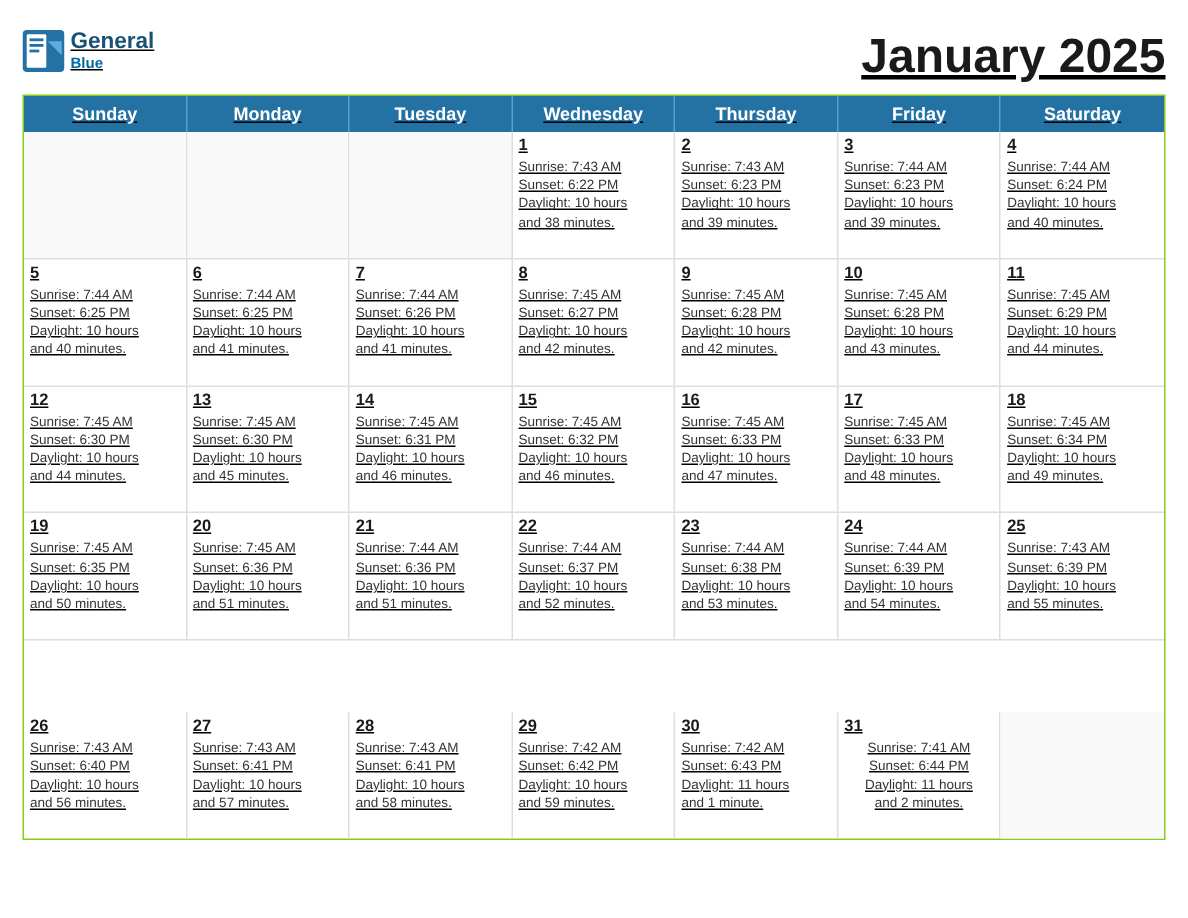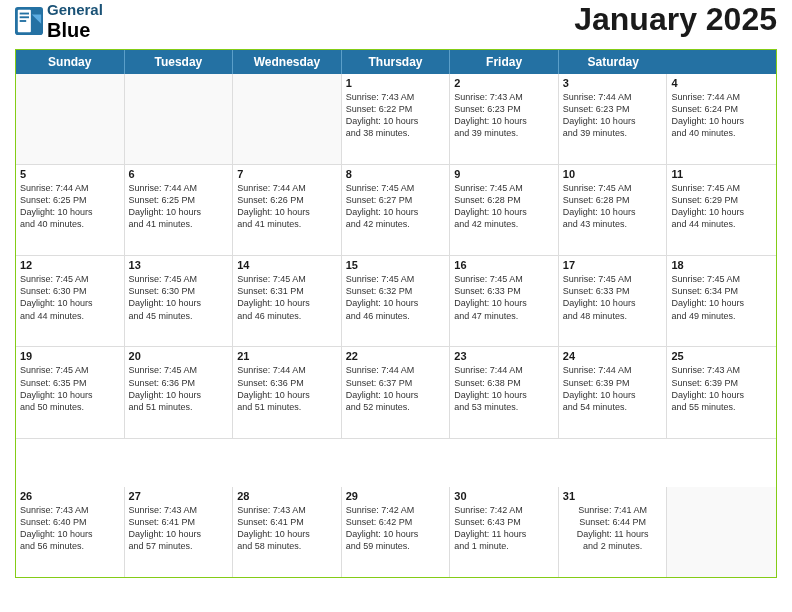--- a/index.html
+++ b/index.html
@@ -6,23 +6,24 @@
     body {
       width: 792px;
       height: 612px;
       font-family: Arial, sans-serif;
       background: #fff;
       overflow: hidden;
     }
     .page {
       width: 792px;
       height: 580px;
-      padding: 2px 15px;
+      padding: 20px 15px;
       display: flex;
       flex-direction: column;
+      text-decoration: underline;
     }
     .header {
       display: flex;
       justify-content: space-between;
       align-items: flex-start;
       margin-bottom: 8px;
     }
     .logo {
       display: flex;
       align-items: center;
@@ -108,31 +109,32 @@
       <svg class="logo-icon" viewBox="0 0 30 30">
         <rect x="0" y="0" width="30" height="30" fill="#2471a3" rx="3"></rect>
         <polygon points="18,8 28,8 28,18" fill="#5dade2"></polygon>
         <rect x="3" y="3" width="14" height="24" fill="white" rx="1"></rect>
         <rect x="5" y="6" width="10" height="2" fill="#2471a3"></rect>
         <rect x="5" y="10" width="10" height="2" fill="#2471a3"></rect>
         <rect x="5" y="14" width="7" height="2" fill="#2471a3"></rect>
       </svg>
       <div>
         <div style="font-size:15px;font-weight:bold;color:#1a5276;line-height:1.1">General</div>
-        <div style="font-size:20px;font-weight:bold;color:#000000;line-height:1.1">Blue</div>
+        <div style="font-size:10px;font-weight:bold;color:#0369a1;line-height:1.1">Blue</div>
       </div>
     </div>
     <div class="title-block">
       <div class="month-title">January 2025</div>
     </div>
   </div>
 
   <div class="calendar">
     <div class="cal-header">
     <div class="cal-header-cell">Sunday</div>
+        <div class="cal-header-cell">Monday</div>
         <div class="cal-header-cell">Tuesday</div>
         <div class="cal-header-cell">Wednesday</div>
         <div class="cal-header-cell">Thursday</div>
         <div class="cal-header-cell">Friday</div>
         <div class="cal-header-cell">Saturday</div>
       </div>
     <div class="cal-body">
     <div class="cal-row">
           <div class="cal-cell empty"></div>
           <div class="cal-cell empty"></div>

